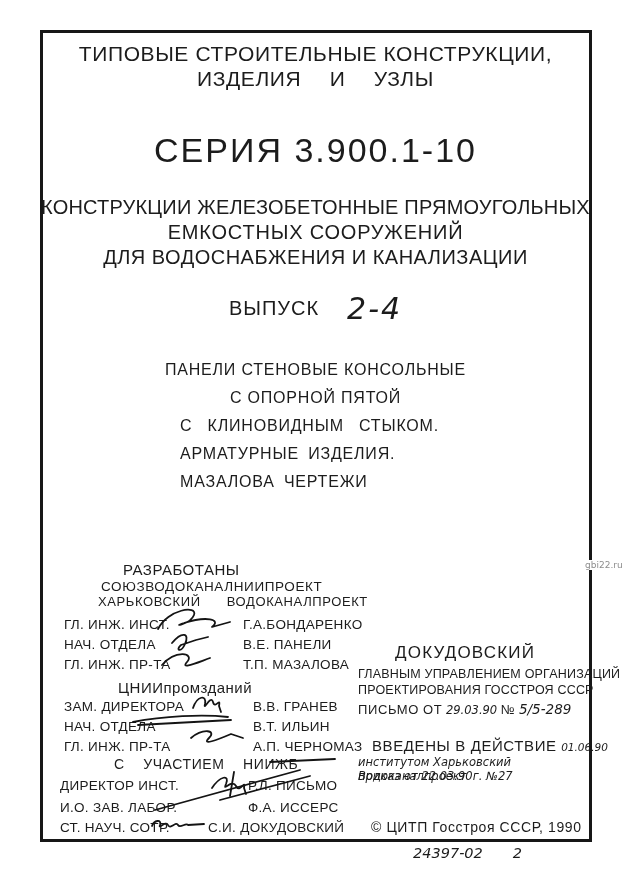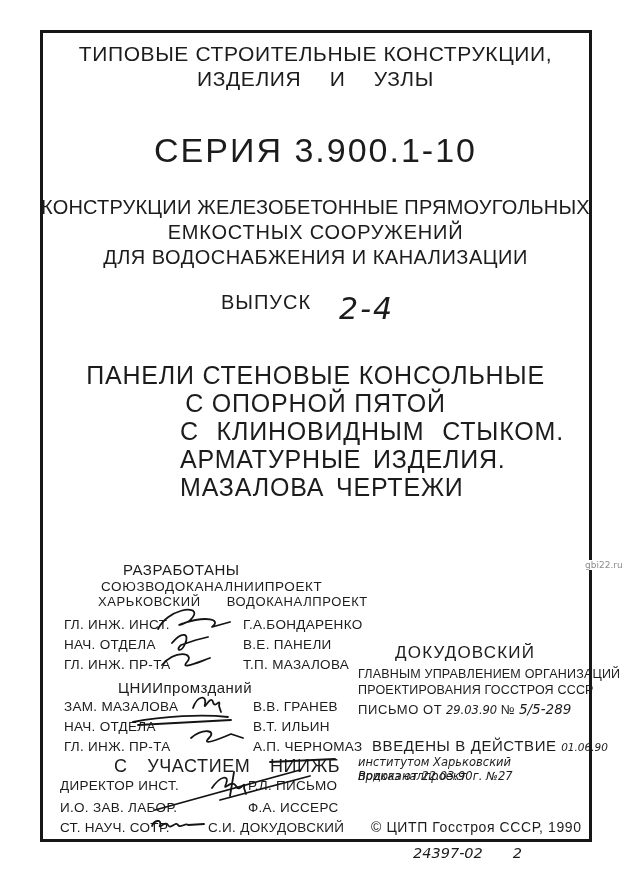--- a/index.html
+++ b/index.html
@@ -16,24 +16,24 @@
   .frame {
     left:40px; top:30px; width:546px; height:806px;
     border:3px solid #171717;
   }
   .hdr1 { top:42px;  font-size:21px; }
   .hdr2 { top:67px;  font-size:21px; word-spacing:22px; }
   .series { top:131px; font-size:34px; letter-spacing:2px; }
   .subj1 { top:196px; font-size:20px; letter-spacing:0.2px; }
   .subj2 { top:221px; font-size:20px; letter-spacing:0.8px; }
   .subj3 { top:246px; font-size:20px; letter-spacing:0.5px; }
-  .issue { top:291px; left:32px; width:551px; display:flex; justify-content:center; align-items:flex-start; gap:28px; }
+  .issue { top:291px; left:40px; width:551px; display:flex; justify-content:center; align-items:center; gap:28px; }
   .issue-label { font-size:20px; letter-spacing:1px; }
   .issue-num { font-size:30px; letter-spacing:2px; }
-  .ttl { font-size:25px; letter-spacing:0.8px; }
+  .ttl { font-size:16px; letter-spacing:0.8px; }
   .t1 { top:361px; } .t2 { top:389px; }
   .t3 { top:417px; left:180px; word-spacing:10px; }
   .t4 { top:445px; left:180px; word-spacing:4px; }
   .t5 { top:473px; left:180px; word-spacing:4px; }
   .sec { font-size:15px; letter-spacing:0.5px; }
   .row-role { position:absolute; left:64px; font-size:13.5px; letter-spacing:0.3px; white-space:nowrap; }
   .row-name { position:absolute; font-size:13.5px; letter-spacing:0.3px; white-space:nowrap; }
   .appr { font-size:12.5px; letter-spacing:0.2px; }
   .wm {
     left:583px; top:560px; font-size:9px; color:#8d8d8d;
@@ -71,28 +71,28 @@
 
 <div class="row-role" style="top:617px;">ГЛ. ИНЖ. ИНСТ.</div>
 <div class="row-name" style="left:243px; top:617px;">Г.А.БОНДАРЕНКО</div>
 <div class="row-role" style="top:637px;">НАЧ. ОТДЕЛА</div>
 <div class="row-name" style="left:243px; top:637px;">В.Е. ПАНЕЛИ</div>
 <div class="row-role" style="top:657px;">ГЛ. ИНЖ. ПР-ТА</div>
 <div class="row-name" style="left:243px; top:657px;">Т.П. МАЗАЛОВА</div>
 
 <div class="abs d sec" style="left:118px; top:679px;">ЦНИИпромзданий</div>
 
-<div class="row-role" style="top:699px;">ЗАМ. МАЗАЛОВА</div>
+<div class="row-role" style="top:699px;">ЗАМ. ДИРЕКТОРА</div>
 <div class="row-name" style="left:253px; top:699px;">В.В. ГРАНЕВ</div>
 <div class="row-role" style="top:719px;">НАЧ. ОТДЕЛА</div>
 <div class="row-name" style="left:253px; top:719px;">В.Т. ИЛЬИН</div>
 <div class="row-role" style="top:739px;">ГЛ. ИНЖ. ПР-ТА</div>
 <div class="row-name" style="left:253px; top:739px;">А.П. ЧЕРНОМАЗ</div>
 
-<div class="abs d" style="left:114px; top:756px; font-size:18px; word-spacing:14px;">С УЧАСТИЕМ НИИЖБ</div>
+<div class="abs d" style="left:114px; top:756px; font-size:14px; word-spacing:14px;">С УЧАСТИЕМ НИИЖБ</div>
 
 <div class="row-role" style="left:60px; top:778px;">ДИРЕКТОР ИНСТ.</div>
 <div class="row-name" style="left:248px; top:778px;">Р.Л. ПИСЬМО</div>
 <div class="row-role" style="left:60px; top:800px;">И.О. ЗАВ. ЛАБОР.</div>
 <div class="row-name" style="left:248px; top:800px;">Ф.А. ИССЕРС</div>
 <div class="row-role" style="left:60px; top:820px;">СТ. НАУЧ. СОТР.</div>
 <div class="row-name" style="left:208px; top:820px;">С.И. ДОКУДОВСКИЙ</div>
 
 <svg class="sig" style="left:150px; top:603px;" width="105" height="68" viewBox="0 0 105 68">
   <path d="M8,26 C18,6 48,2 44,12 C40,22 20,24 34,20 C56,13 72,16 62,24 L80,19"></path>

